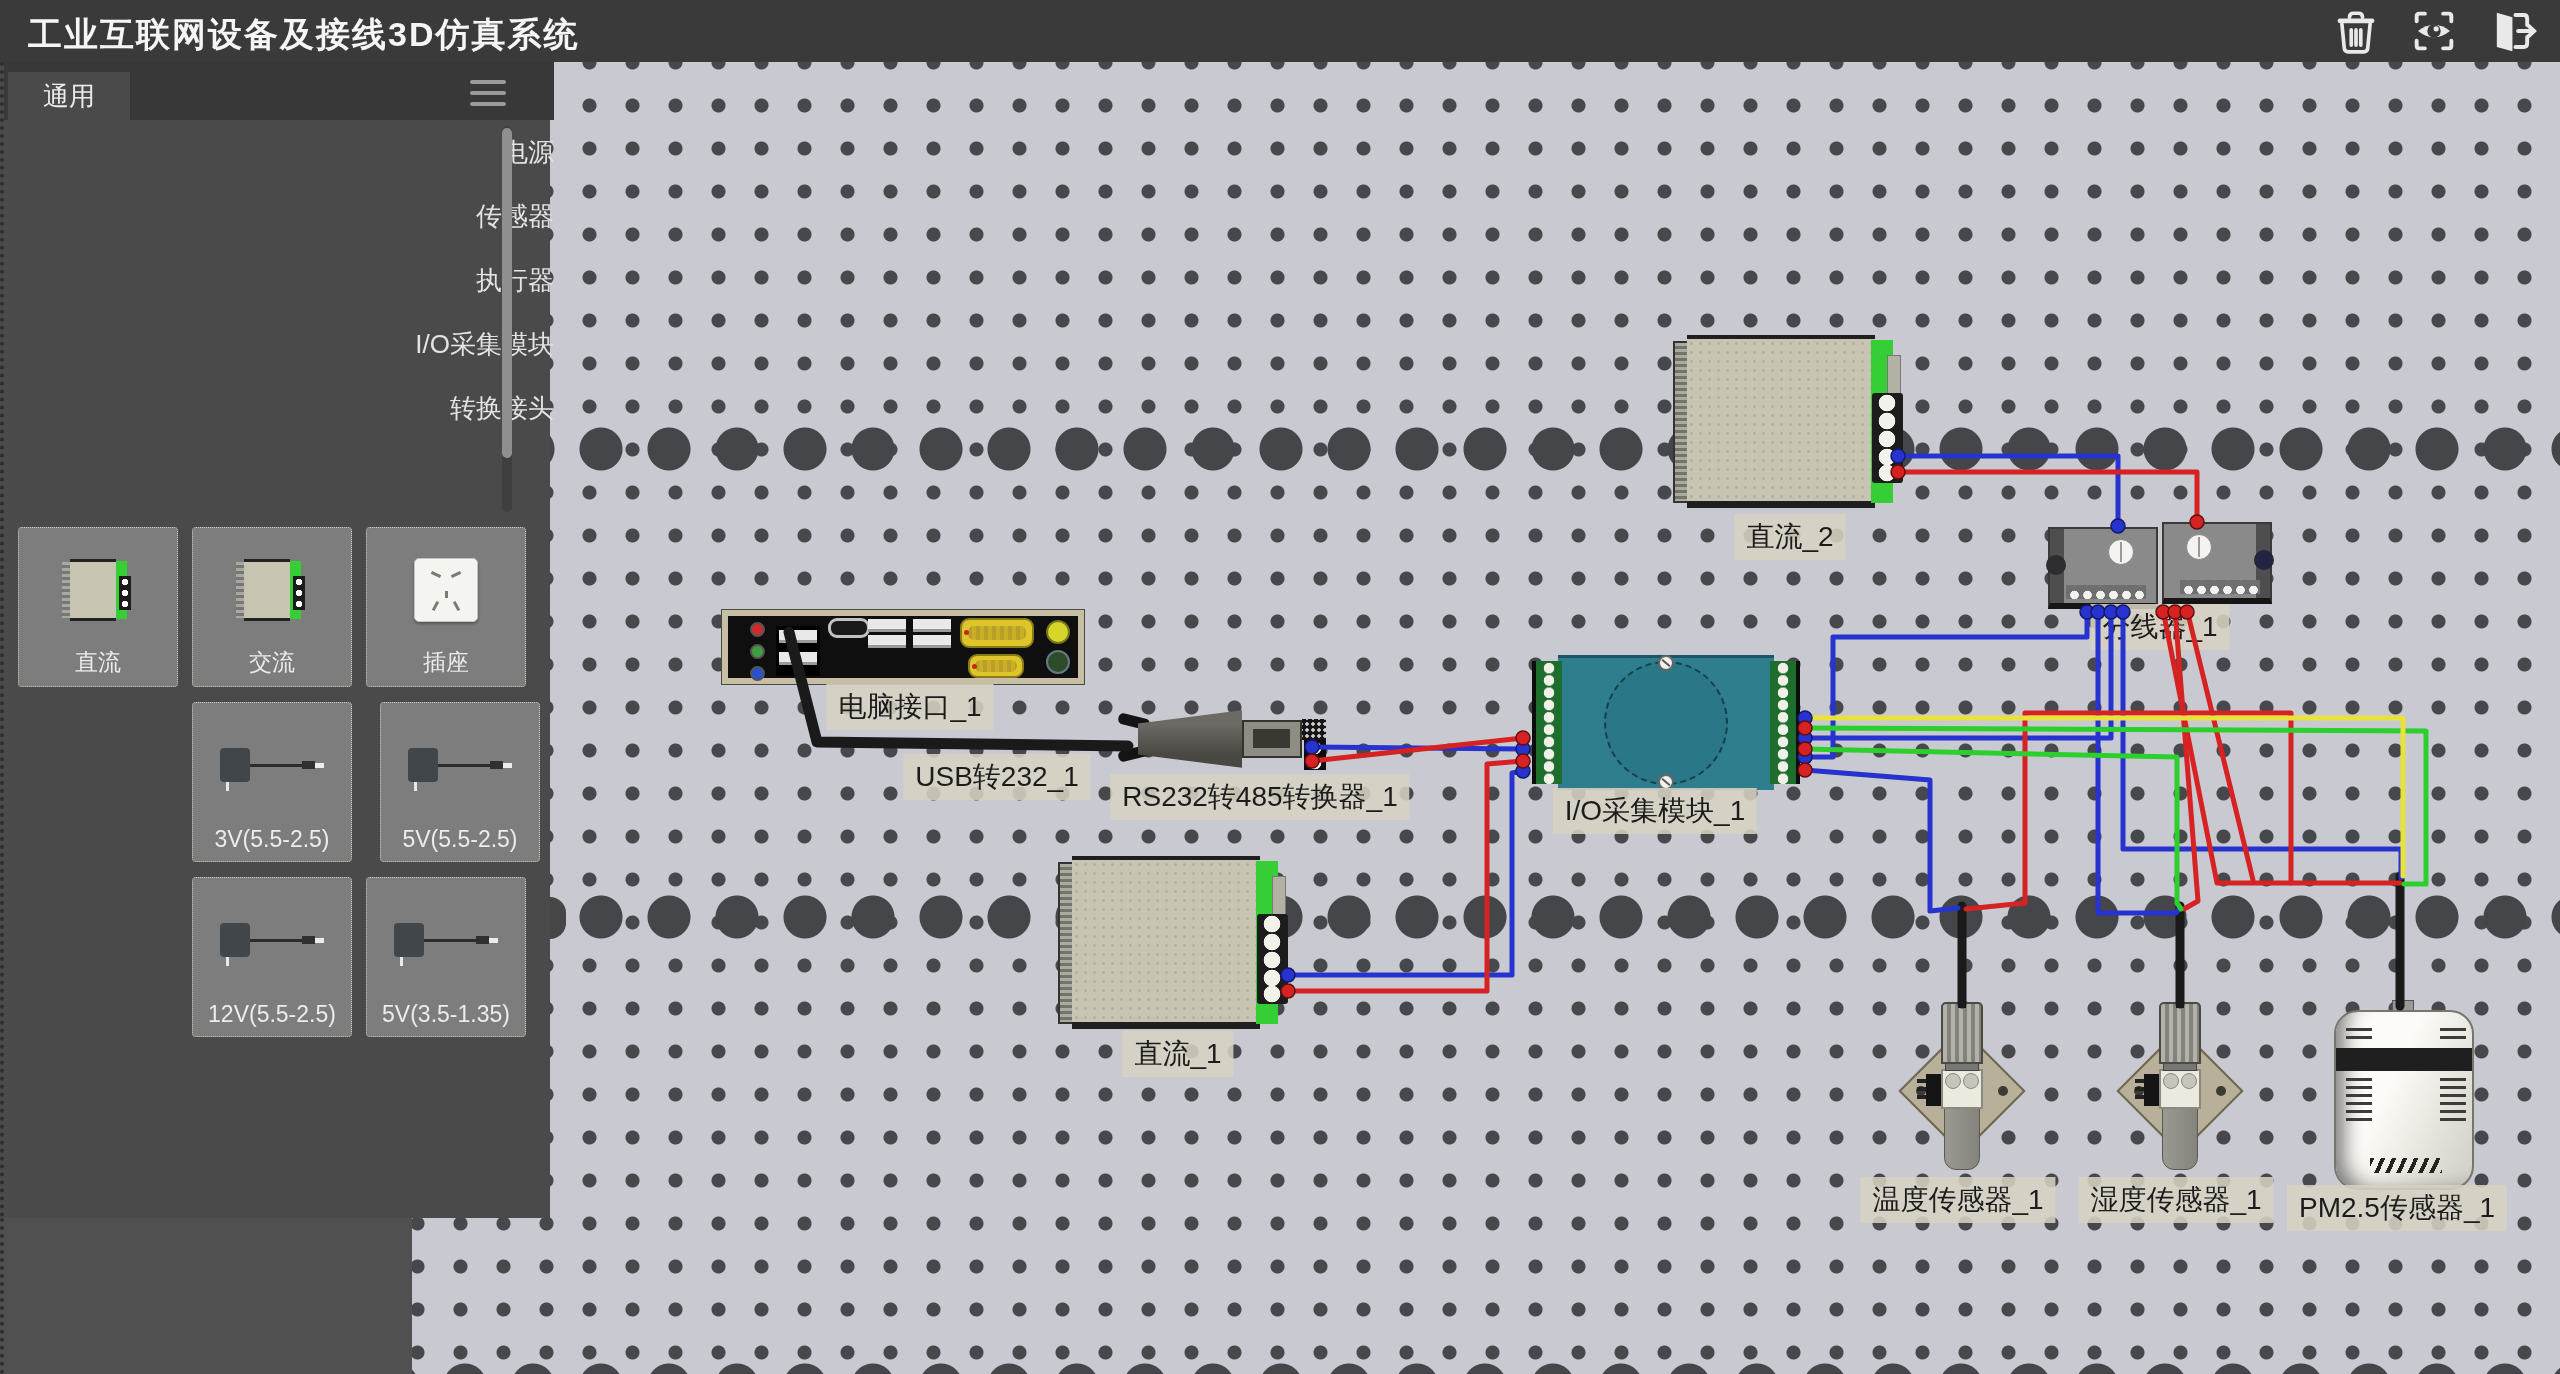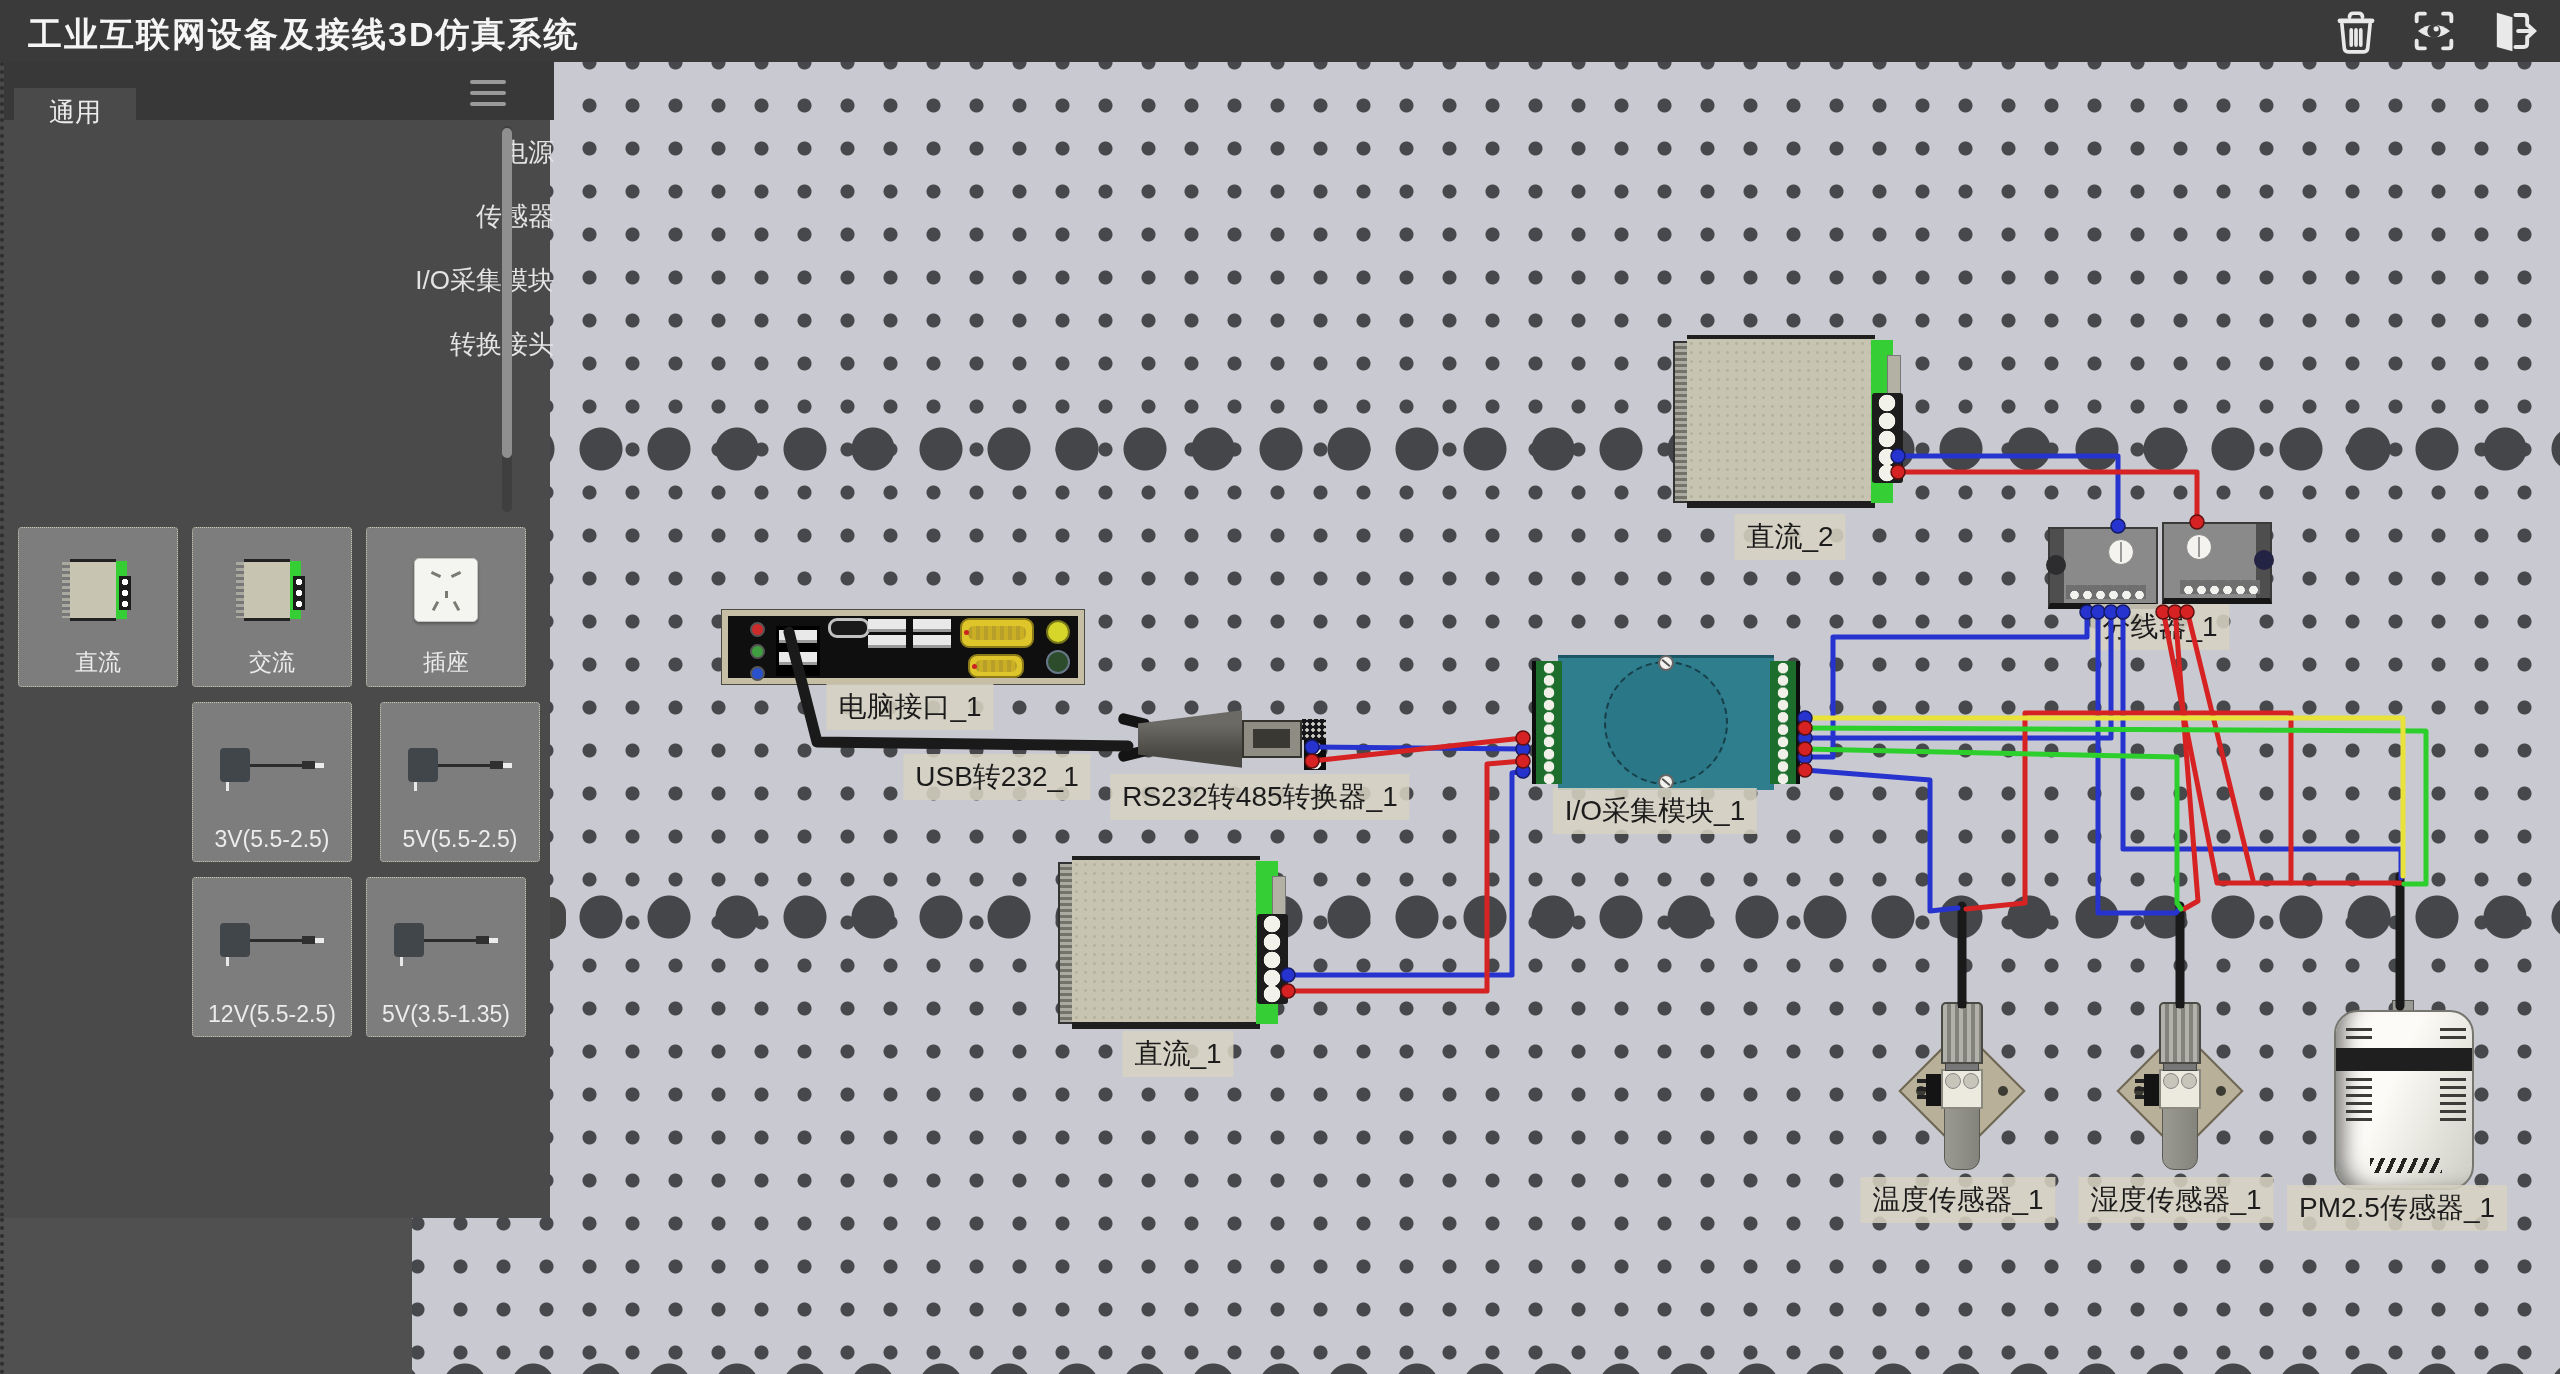--- a/index.html
+++ b/index.html
@@ -16,21 +16,21 @@
   .canvas{position:absolute;left:0;top:62px;width:2560px;height:1312px;background:#c9c9d1;
     background-image:radial-gradient(circle,#47484b 6.5px,rgba(0,0,0,0) 7.5px);
     background-size:43px 43px;background-position:9px 22px;}
   .bigrow{position:absolute;left:0;width:2560px;height:44px;z-index:1;
     background-image:radial-gradient(circle,#454649 21px,rgba(0,0,0,0) 22px);
     background-size:68px 44px;background-position:23px 0;}
 
   
   .sidebar{position:absolute;left:0;top:62px;width:550px;height:1156px;background:#4a4a4a;z-index:40;border-left:4px dotted #2e2e2e;box-sizing:border-box;}
   .side-header{position:absolute;left:0;top:0;width:550px;height:58px;background:#383838;}
-  .side-tab{position:absolute;left:10px;top:10px;width:122px;height:48px;background:#4a4a4a;color:#ececec;font-size:26px;display:flex;align-items:center;justify-content:center;cursor:pointer;margin-top:16px;}
+  .side-tab{position:absolute;left:4px;top:10px;width:122px;height:48px;background:#4a4a4a;color:#ececec;font-size:26px;display:flex;align-items:center;justify-content:center;cursor:pointer;}
   .hamburger{position:absolute;right:44px;top:18px;width:36px;height:26px;cursor:pointer;}
   .hamburger i{display:block;height:4px;background:#9a9a9a;border-radius:2px;margin-bottom:7px;}
   .side-menu{position:absolute;left:0;top:58px;width:550px;}
   .side-item{height:64px;line-height:64px;padding-left:22px;font-size:26px;color:#e3e3e3;cursor:pointer;text-align:right;}
   .scrollbar{position:absolute;left:498px;top:64px;width:10px;height:386px;background:#3f3f3f;border-radius:5px;}
   .scrollthumb{position:absolute;left:0;top:2px;width:10px;height:330px;background:#8f8f8f;border-radius:5px;}
   .side-bottom{position:absolute;left:0;top:1218px;width:412px;height:156px;background:#505050;z-index:40;border-left:4px dotted #2e2e2e;box-sizing:border-box;}
   .side-bump{position:absolute;left:550px;top:897px;width:16px;height:42px;background:#464646;border-radius:0 18px 18px 0;z-index:41;cursor:pointer;}
 
   
@@ -354,20 +354,21 @@
     <div class="side-tab">通用</div>
     <div class="hamburger">
         <i></i>
         <i></i>
         <i style="margin:0"></i>
       </div>
 
     <div class="side-menu">
       <div class="side-item">电源</div>
       <div class="side-item">传感器</div>
+      <div class="side-item">执行器</div>
       <div class="side-item">I/O采集模块</div>
       <div class="side-item">转换接头</div>
     </div>
     <div class="scrollbar">
         <div class="scrollthumb"></div>
       </div>
 
     <div class="tile" style="left:14px;top:465px">
       <div class="ticon">
           <div class="ic-module">

